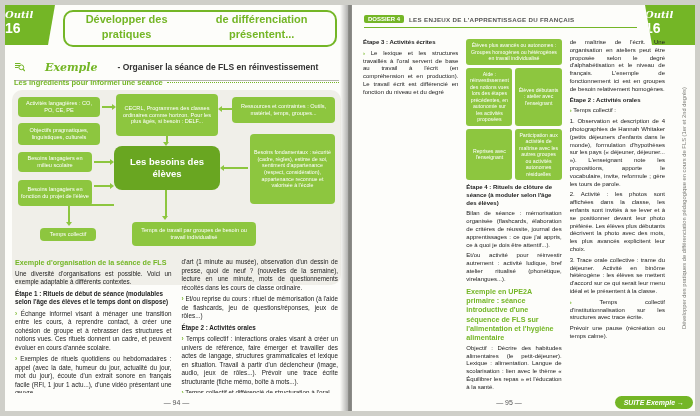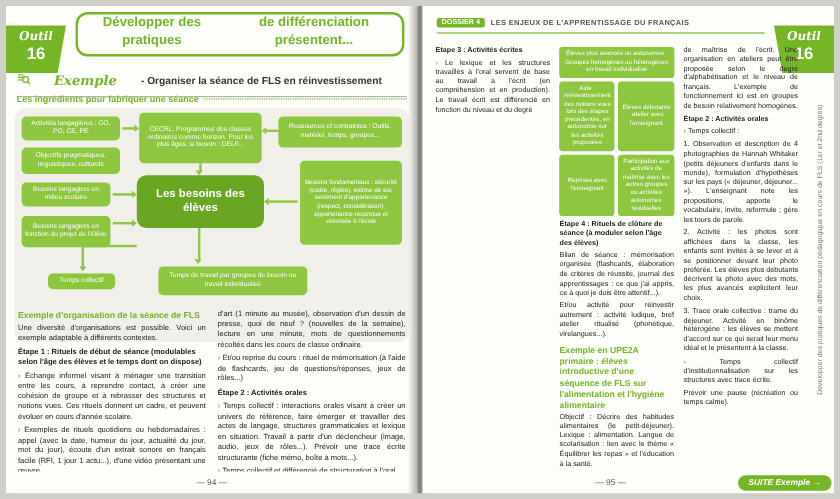--- a/index.html
+++ b/index.html
@@ -18,21 +18,21 @@
   .page-right { left: 352px; }
   .gutter {
     position: absolute; top: 5px; height: 406px; left: 340px; width: 20px;
     background: linear-gradient(to right, rgba(0,0,0,0) 0%, rgba(0,0,0,.38) 50%, rgba(0,0,0,0) 100%);
     pointer-events: none;
   }
 
   
   .tab {
     position: absolute; top: 0; width: 50px; height: 40px;
-    background: var(--green); color: #fff; text-align: center; padding-top: 4px; margin-top: 16px;
+    background: var(--green); color: #fff; text-align: left; padding-top: 4px;
   }
   .tab-left  { left: 0;  clip-path: polygon(0 0, 100% 0, 86% 100%, 0 100%); }
   .tab-right { right: 0; clip-path: polygon(0 0, 100% 0, 100% 100%, 14% 100%); }
   .tab .t1 { display: block; font-size: 10px; font-weight: bold; font-style: italic; font-family: "DejaVu Serif", serif; }
   .tab .t2 { display: block; font-size: 14px; font-weight: bold; line-height: 1.2; }
 
   
   .title-box {
     position: absolute; left: 58px; top: 5px; width: 274px; height: 37px;
     border: 2px solid var(--green); border-radius: 10px;
@@ -130,21 +130,21 @@
         <path d="M1 2.5h5.5M1 4.5h5.5M1 6.5h3.5" stroke="#74b626" stroke-width="1" fill="none"></path>
         <circle cx="7.3" cy="6.3" r="2.4" stroke="#74b626" stroke-width="1" fill="none"></circle>
         <path d="M9 8.2L10.8 10" stroke="#74b626" stroke-width="1.2"></path>
       </svg>
     </span>
     <span class="example-label">Exemple</span>
     <span class="example-text">- Organiser la séance de FLS en réinvestissement</span>
   </div>
 
   <div class="ingredients">
-    <span class="ingredients-label">Les ingrédients pour fabriquer une séance</span>
+    <span class="ingredients-label">Les ingrédients pour informel une séance</span>
     <span class="ingredients-dots"></span>
   </div>
 
   <div class="diagram">
     <div class="dbox" style="left:6px;top:7px;width:82px;height:20px;">Activités langagières : CO, PO, CE, PE</div>
     <div class="dbox" style="left:6px;top:33px;width:82px;height:22px;">Objectifs pragmatiques, linguistiques, culturels</div>
     <div class="dbox" style="left:104px;top:4px;width:102px;height:42px;">CECRL, Programmes des classes ordinaires comme horizon. Pour les plus âgés, si besoin : DELF...</div>
     <div class="dbox" style="left:220px;top:7px;width:103px;height:26px;">Ressources et contraintes : Outils, matériel, temps, groupes...</div>
     <div class="dbox central" style="left:102px;top:56px;width:106px;height:44px;">Les besoins des élèves</div>
     <div class="dbox" style="left:6px;top:62px;width:74px;height:20px;">Besoins langagiers en milieu scolaire</div>
@@ -216,21 +216,21 @@
       <div class="mini">
         <div class="mbox wide">Élèves plus avancés ou autonomes : Groupes homogènes ou hétérogènes en travail individualisé</div>
         <div class="mbox">Aide : réinvestissement des notions vues lors des étapes précédentes, en autonomie sur les activités proposées</div>
         <div class="mbox">Élèves débutants : atelier avec l'enseignant</div>
         <div class="mbox">Reprises avec l'enseignant</div>
         <div class="mbox">Participation aux activités de maîtrise avec les autres groupes ou activités autonomes résiduelles</div>
       </div>
       <p class="step">Étape 4 : Rituels de clôture de séance (à moduler selon l'âge des élèves)</p>
       <p>Bilan de séance : mémorisation organisée (flashcards, élaboration de critères de réussite, journal des apprentissages : ce que j'ai appris, ce à quoi je dois être attentif...).</p>
       <p>Et/ou activité pour réinvestir autrement : activité ludique, bref atelier ritualisé (phonétique, virelangues...).</p>
-      <div class="ghead">Exemple en UPE2A primaire : élèves introductive d'une séquence de FLS sur l'alimentation et l'hygiène alimentaire</div>
+      <div class="ghead">Exemple en UPE2A primaire : séance introductive d'une séquence de FLS sur l'alimentation et l'hygiène alimentaire</div>
       <p>Objectif : Décrire des habitudes alimentaires (le petit-déjeuner). Lexique : alimentation. Langue de scolarisation : lien avec le thème « Équilibrer les repas » et l'éducation à la santé.</p>
 
     </div>
 
     <div class="rcol">
       <p>de maîtrise de l'écrit. Une organisation en ateliers peut être proposée selon le degré d'alphabétisation et le niveau de français. L'exemple de fonctionnement ici est en groupes de besoin relativement homogènes.</p>
       <p class="step">Étape 2 : Activités orales</p>
       <p class="bullet">Temps collectif :</p>
       <p>1. Observation et description de 4 photographies de Hannah Whitaker (petits déjeuners d'enfants dans le monde), formulation d'hypothèses sur les pays (« déjeuner, déjeuner... »). L'enseignant note les propositions, apporte le vocabulaire, invite, reformule ; gère les tours de parole.</p>
       <p>2. Activité : les photos sont affichées dans la classe, les enfants sont invités à se lever et à se positionner devant leur photo préférée. Les élèves plus débutants décrivent la photo avec des mots, les plus avancés explicitent leur choix.</p>

